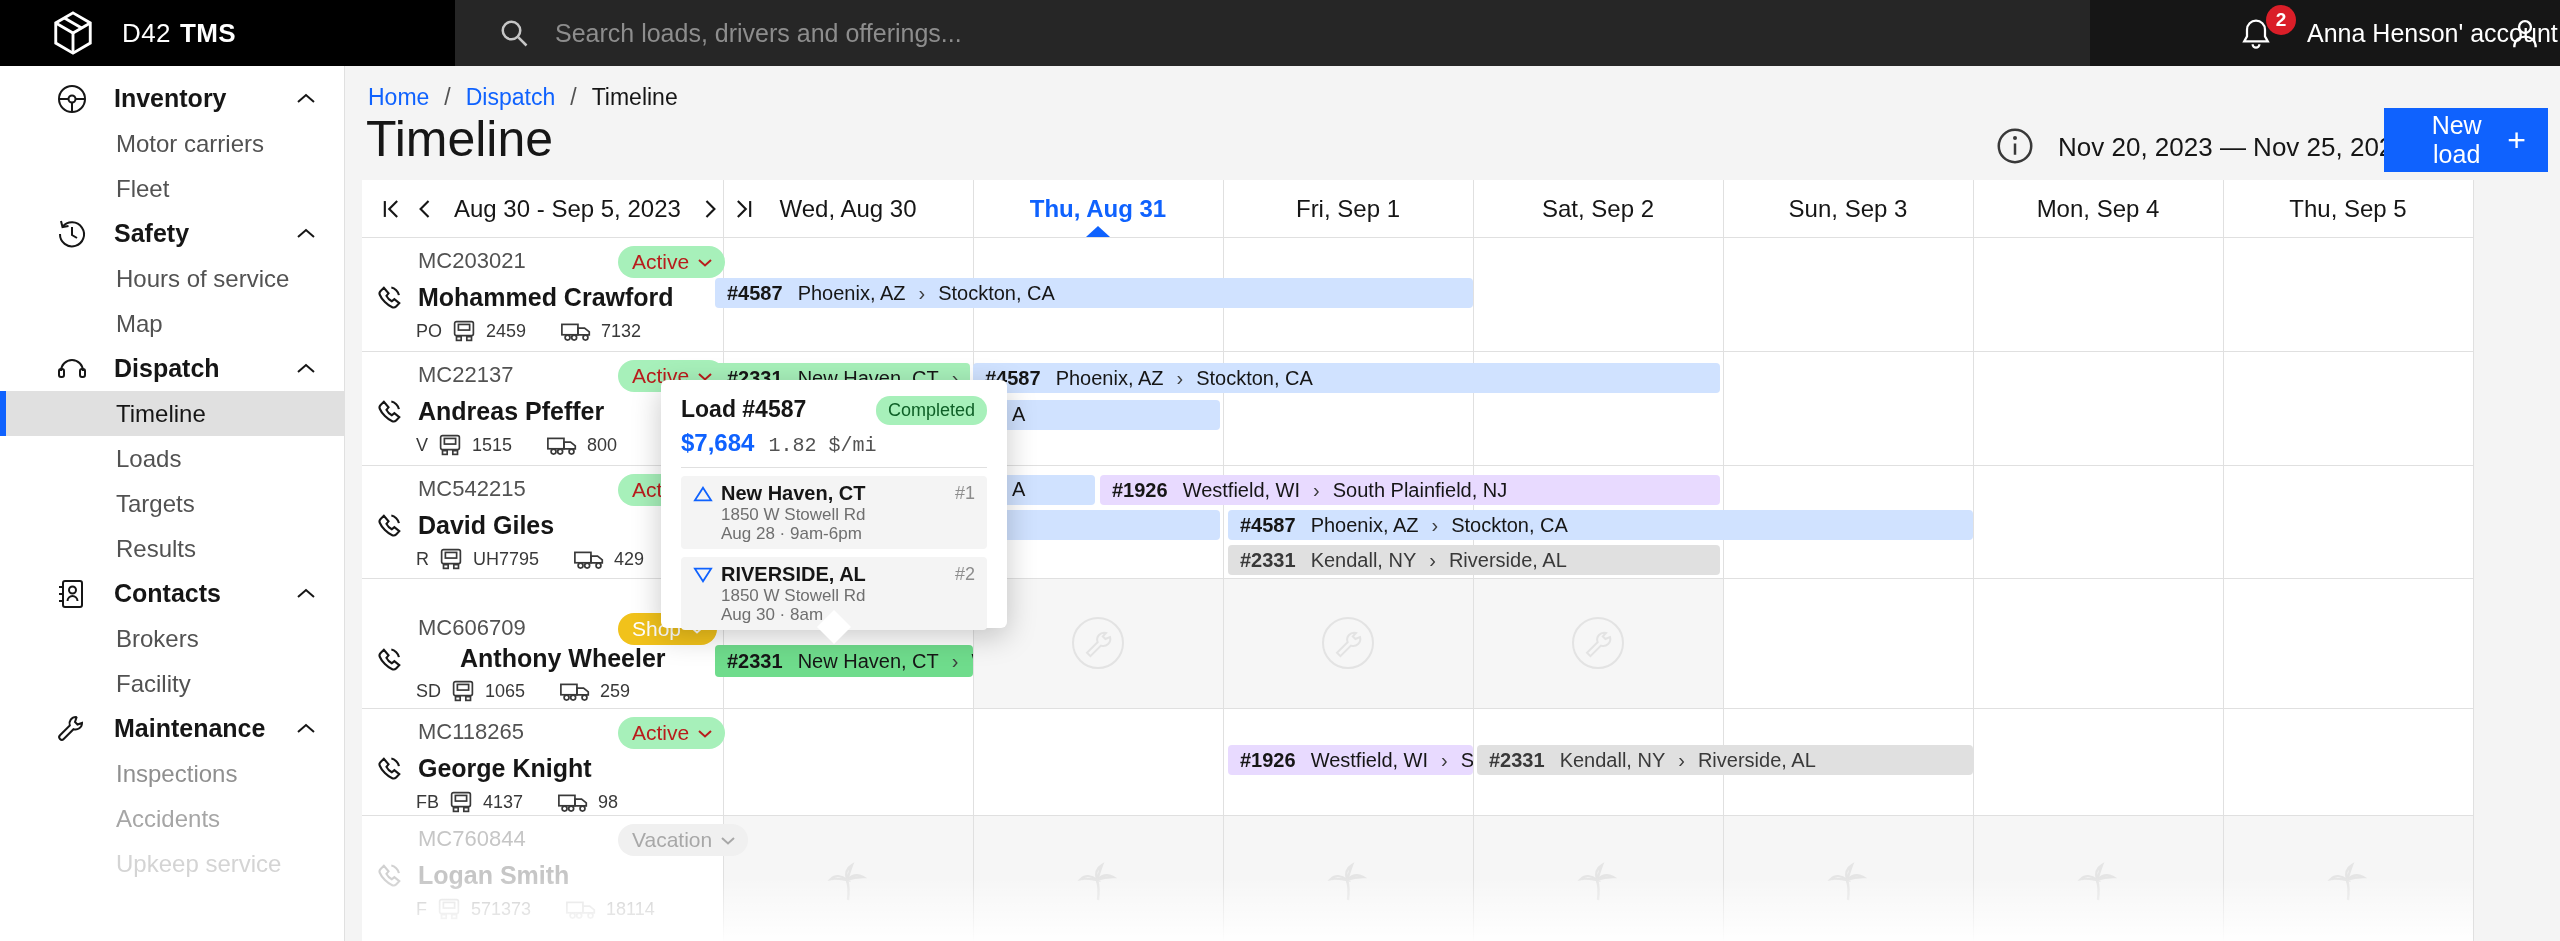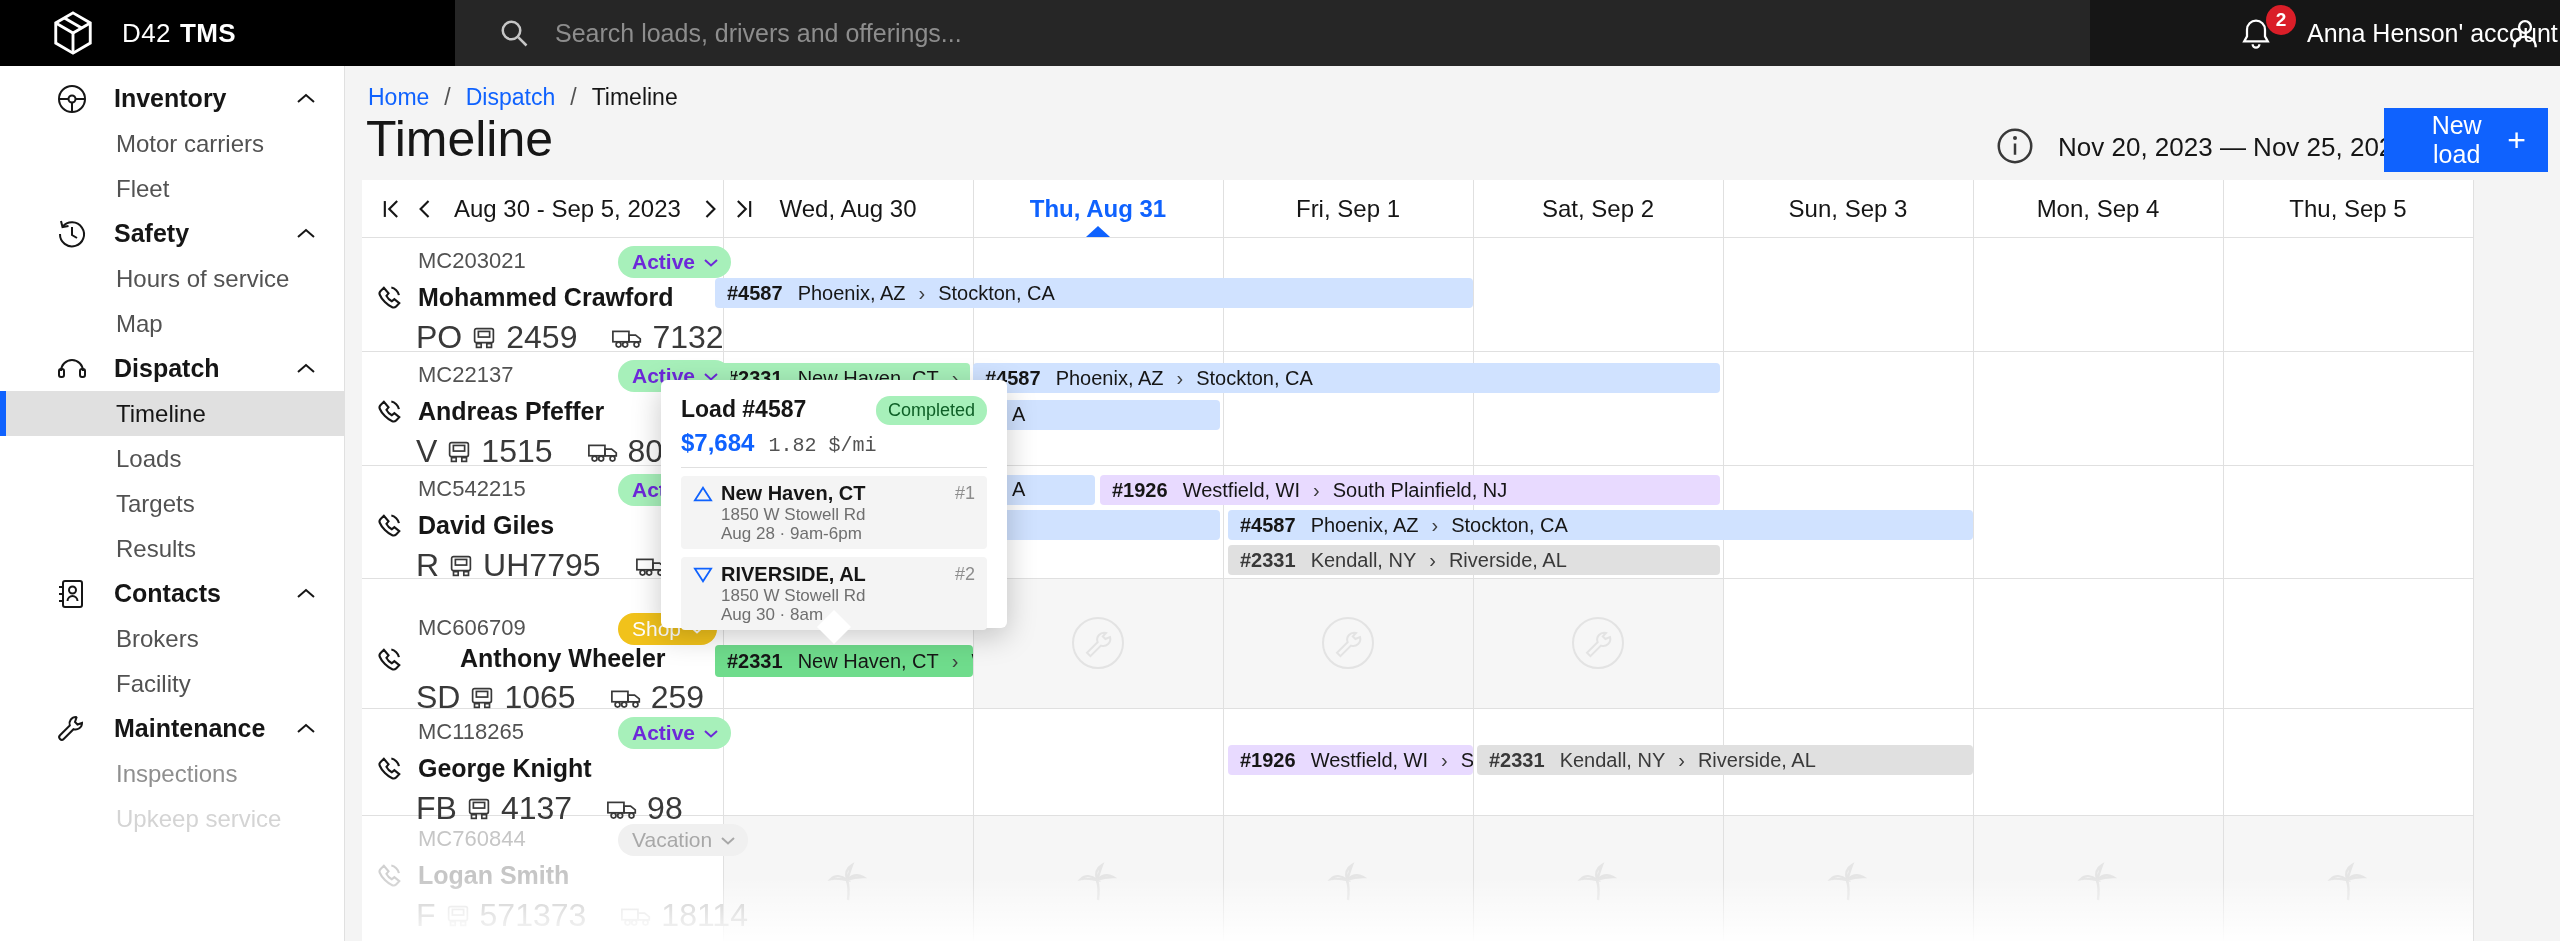--- a/index.html
+++ b/index.html
@@ -49,25 +49,25 @@
   .daycell.active{color:#0f62fe;font-weight:700;}
   .marker{position:absolute;bottom:0;left:50%;margin-left:-12px;width:0;height:0;border-left:12px solid transparent;border-right:12px solid transparent;border-bottom:11px solid #0f62fe;}
   .tnav{position:absolute;left:0;top:0;width:361px;height:57px;display:flex;align-items:center;gap:4px;padding-left:14px;box-sizing:border-box;z-index:2;}
   .navbtn{width:36px;height:36px;display:flex;align-items:center;justify-content:center;cursor:pointer;}
   .rlabel{font-size:24px;margin:0 10px;white-space:nowrap;}
 
   
   .mc{position:absolute;left:56px;font-size:22px;color:#525252;z-index:5;}
   .dname{position:absolute;left:56px;font-size:25px;font-weight:700;white-space:nowrap;z-index:5;}
   .phone{position:absolute;left:13px;z-index:5;cursor:pointer;}
-  .specs{position:absolute;left:54px;display:flex;align-items:center;font-size:32px;color:#393939;z-index:5;}
+  .specs{position:absolute;left:54px;display:flex;align-items:center;font-size:18px;color:#393939;z-index:5;}
   .specs .num{margin-left:7px;}
   .specs .gap{width:34px;}
   .badge{position:absolute;left:256px;height:32px;border-radius:16px;display:flex;align-items:center;gap:9px;padding:0 13px 0 14px;font-size:21px;cursor:pointer;z-index:5;white-space:nowrap;}
-  .b-active{background:#a7f0ba;color:#6d28d9;font-weight:bold;}
+  .b-active{background:#a7f0ba;color:#b91c1c;}
   .b-shop{background:#f1c21b;color:#fff;}
   .b-vac{background:#f0f0f0;color:#a8a8a8;}
   .dimrow .mc,.dimrow .dname,.dimrow .specs{color:#c6c6c6;}
   .dimrow .phone,.dimrow .specs svg{opacity:.45;}
 
   
   .bar{position:absolute;height:30px;border-radius:4px;display:flex;align-items:center;padding:0 12px;box-sizing:border-box;font-size:20px;white-space:nowrap;overflow:hidden;cursor:pointer;z-index:3;color:#161616;}
   .bar .bid{font-weight:700;margin-right:15px;}
   .bar .sep{margin:0 13px;color:#3c3c3c;}
   .b-blue{background:#d0e2ff;}
@@ -219,20 +219,21 @@
           </svg>
       </span>
       <span class="slabel">Maintenance</span>
       <span class="chev">
           <svg width="24" height="13" viewBox="0 0 24 13" fill="none" stroke="#161616" stroke-width="2">
             <polyline points="4,10 12,3 20,10"></polyline>
           </svg>
         </span>
     </div>
     <div class="srow item dim1">Inspections</div>
+    <div class="srow item dim2">Accidents</div>
     <div class="srow item dim4">Upkeep service</div>
   </nav>
 
   <div class="breadcrumb">
     <span class="bc-link">Home</span>
     <span class="bc-sep">/</span>
     <span class="bc-link">Dispatch</span>
     <span class="bc-sep">/</span>
     <span class="bc-cur">Timeline</span>
   </div>

